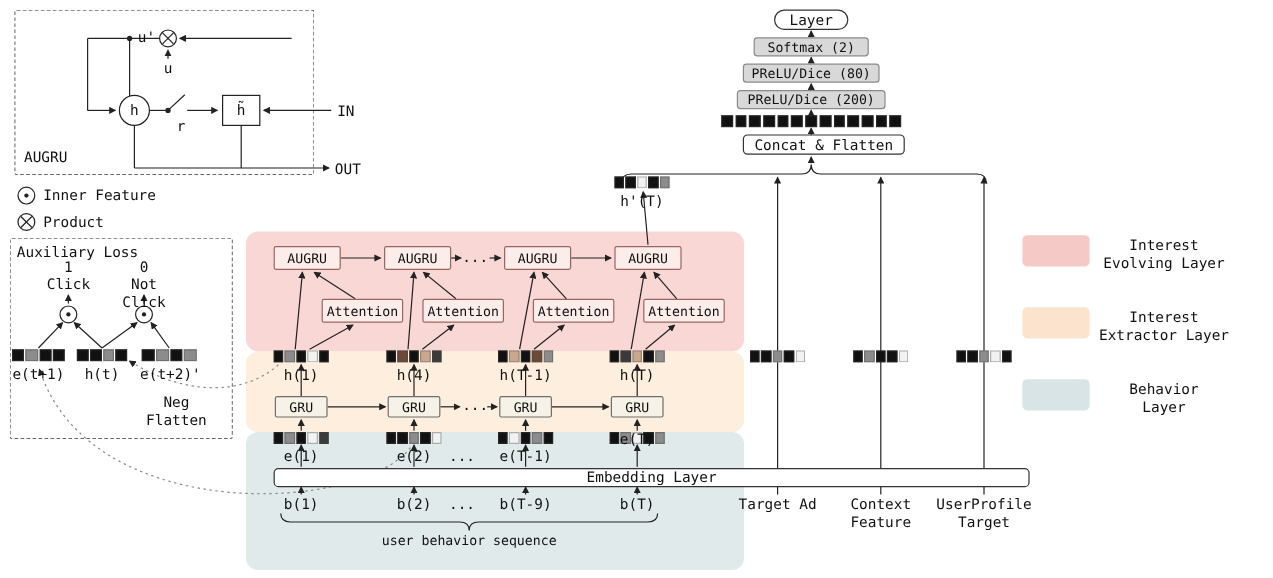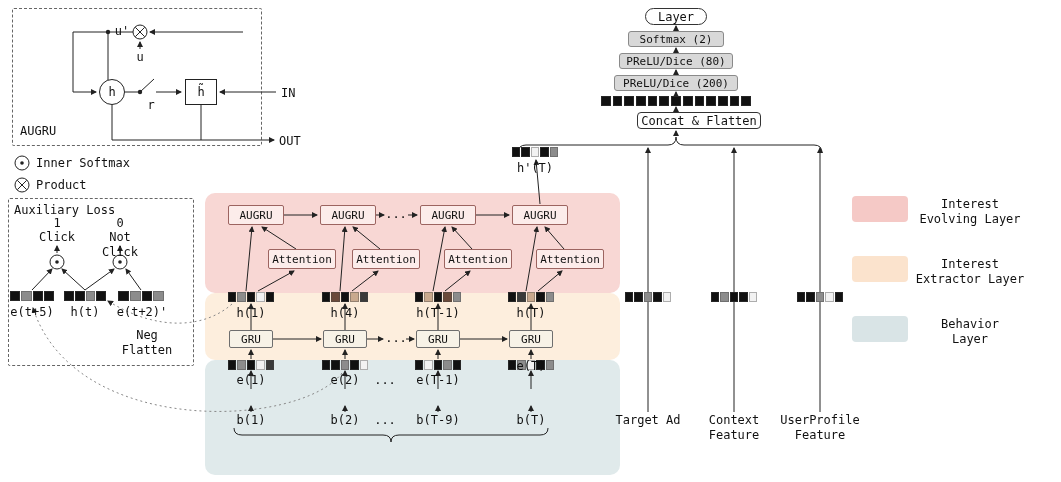--- a/index.html
+++ b/index.html
@@ -151,21 +151,21 @@
 
   <div class="lbl" style="left:112px;top:24px;width:20px">u'</div>
   <div class="lbl" style="left:134px;top:50px;width:12px">u</div>
   <div class="circle" style="left:99px;top:79px;width:26px;height:26px">h</div>
   <div class="lbl" style="left:144px;top:98px;width:14px">r</div>
   <div class="sq" style="left:185px;top:79px;width:32px;height:26px">h̃</div>
   <div class="lbl left" style="left:281px;top:86px;width:30px">IN</div>
   <div class="lbl left" style="left:279px;top:134px;width:40px">OUT</div>
   <div class="lbl left" style="left:20px;top:124px;width:60px">AUGRU</div>
 
-  <div class="lbl left" style="left:36px;top:156px;width:120px">Inner Softmax</div>
+  <div class="lbl left" style="left:36px;top:156px;width:120px">Inner Feature</div>
   <div class="lbl left" style="left:36px;top:178px;width:120px">Product</div>
 
   <div class="lbl left" style="left:14px;top:203px;width:130px">Auxiliary Loss</div>
   <div class="lbl" style="left:51px;top:216px;width:12px">1</div>
   <div class="lbl" style="left:114px;top:216px;width:12px">0</div>
   <div class="lbl" style="left:35px;top:230px;width:44px">Click</div>
   <div class="lbl" style="left:88px;top:230px;width:64px">Not Click</div>
   <div class="bar" style="left:10px;top:291px;width:44px;height:10px">
       <div class="seg" style="background: rgb(17, 17, 17);"></div>
       <div class="seg" style="background: rgb(140, 140, 140);"></div>
@@ -177,21 +177,21 @@
       <div class="seg" style="background: rgb(17, 17, 17);"></div>
       <div class="seg" style="background: rgb(140, 140, 140);"></div>
       <div class="seg" style="background: rgb(17, 17, 17);"></div>
     </div>
   <div class="bar" style="left:118px;top:291px;width:46px;height:10px">
       <div class="seg" style="background: rgb(17, 17, 17);"></div>
       <div class="seg" style="background: rgb(140, 140, 140);"></div>
       <div class="seg" style="background: rgb(17, 17, 17);"></div>
       <div class="seg" style="background: rgb(140, 140, 140);"></div>
     </div>
-  <div class="lbl" style="left:4px;top:305px;width:56px">e(t+5)</div>
+  <div class="lbl" style="left:4px;top:305px;width:56px">e(t+1)</div>
   <div class="lbl" style="left:59px;top:305px;width:52px">h(t)</div>
   <div class="lbl" style="left:112px;top:305px;width:60px">e(t+2)'</div>
   <div class="lbl" style="left:105px;top:328px;width:84px">Neg
 Flatten</div>
 
   <div class="node augru" style="left:228px;top:205px;width:56px;height:20px">AUGRU</div>
   <div class="node augru" style="left:320px;top:205px;width:56px;height:20px">AUGRU</div>
   <div class="lbl" style="left:385px;top:207px;width:22px">...</div>
   <div class="node augru" style="left:420px;top:205px;width:56px;height:20px">AUGRU</div>
   <div class="node augru" style="left:512px;top:205px;width:56px;height:20px">AUGRU</div>
@@ -264,25 +264,27 @@
       <div class="seg" style="background: rgb(140, 140, 140);"></div>
       <div class="seg" style="background: rgb(242, 242, 242);"></div>
       <div class="seg" style="background: rgb(17, 17, 17);"></div>
       <div class="seg" style="background: rgb(140, 140, 140);"></div>
     </div>
   <div class="lbl" style="left:224px;top:373px;width:54px">e(1)</div>
   <div class="lbl" style="left:318px;top:373px;width:54px">e(2)</div>
   <div class="lbl" style="left:374px;top:373px;width:22px">...</div>
   <div class="lbl" style="left:411px;top:373px;width:54px">e(T-1)</div>
   <div class="lbl" style="left:504px;top:359px;width:54px">e(T)</div>
+  <div class="node embed" style="left:228px;top:390px;width:630px;height:16px">Embedding Layer</div>
   <div class="lbl" style="left:224px;top:413px;width:54px">b(1)</div>
   <div class="lbl" style="left:318px;top:413px;width:54px">b(2)</div>
   <div class="lbl" style="left:374px;top:413px;width:22px">...</div>
   <div class="lbl" style="left:411px;top:413px;width:54px">b(T-9)</div>
   <div class="lbl" style="left:504px;top:413px;width:54px">b(T)</div>
+  <div class="lbl sm" style="left:291px;top:444px;width:200px">user behavior sequence</div>
 
   <div class="bar" style="left:512px;top:147px;width:46px;height:10px">
       <div class="seg" style="background: rgb(17, 17, 17);"></div>
       <div class="seg" style="background: rgb(17, 17, 17);"></div>
       <div class="seg" style="background: rgb(242, 242, 242);"></div>
       <div class="seg" style="background: rgb(17, 17, 17);"></div>
       <div class="seg" style="background: rgb(140, 140, 140);"></div>
     </div>
   <div class="lbl" style="left:508px;top:161px;width:54px">h'(T)</div>
   <div class="node outbox" style="left:645px;top:8px;width:62px;height:17px">Layer</div>
@@ -297,21 +299,21 @@
       <div class="seg" style="background: rgb(17, 17, 17);"></div>
       <div class="seg" style="background: rgb(17, 17, 17);"></div>
       <div class="seg" style="background: rgb(17, 17, 17);"></div>
       <div class="seg" style="background: rgb(17, 17, 17);"></div>
       <div class="seg" style="background: rgb(17, 17, 17);"></div>
       <div class="seg" style="background: rgb(17, 17, 17);"></div>
       <div class="seg" style="background: rgb(17, 17, 17);"></div>
       <div class="seg" style="background: rgb(17, 17, 17);"></div>
       <div class="seg" style="background: rgb(17, 17, 17);"></div>
     </div>
-  <div class="node concat" style="left:637px;top:112px;width:124px;height:17px">Concat &amp; Flatten</div>
+  <div class="node concat" style="left:619px;top:112px;width:135px;height:17px">Concat &amp; Flatten</div>
 
   <div class="bar" style="left:625px;top:292px;width:46px;height:10px">
       <div class="seg" style="background: rgb(17, 17, 17);"></div>
       <div class="seg" style="background: rgb(17, 17, 17);"></div>
       <div class="seg" style="background: rgb(140, 140, 140);"></div>
       <div class="seg" style="background: rgb(17, 17, 17);"></div>
       <div class="seg" style="background: rgb(242, 242, 242);"></div>
     </div>
   <div class="bar" style="left:711px;top:292px;width:46px;height:10px">
       <div class="seg" style="background: rgb(17, 17, 17);"></div>
@@ -324,21 +326,21 @@
       <div class="seg" style="background: rgb(17, 17, 17);"></div>
       <div class="seg" style="background: rgb(17, 17, 17);"></div>
       <div class="seg" style="background: rgb(140, 140, 140);"></div>
       <div class="seg" style="background: rgb(242, 242, 242);"></div>
       <div class="seg" style="background: rgb(17, 17, 17);"></div>
     </div>
   <div class="lbl" style="left:613px;top:413px;width:70px">Target Ad</div>
   <div class="lbl" style="left:699px;top:413px;width:70px">Context
 Feature</div>
   <div class="lbl" style="left:777px;top:413px;width:86px">UserProfile
-Feature</div>
+Target</div>
 
   <div class="swatch" style="left: 852px; top: 196px; width: 56px; height: 26px; background: rgb(245, 201, 198);"></div>
   <div class="lbl" style="left:908px;top:197px;width:124px">Interest
 Evolving Layer</div>
   <div class="swatch" style="left: 852px; top: 256px; width: 56px; height: 26px; background: rgb(251, 227, 205);"></div>
   <div class="lbl" style="left:908px;top:257px;width:124px">Interest
 Extractor Layer</div>
   <div class="swatch" style="left: 852px; top: 316px; width: 56px; height: 26px; background: rgb(217, 228, 230);"></div>
   <div class="lbl" style="left:908px;top:317px;width:124px">Behavior
 Layer</div>

